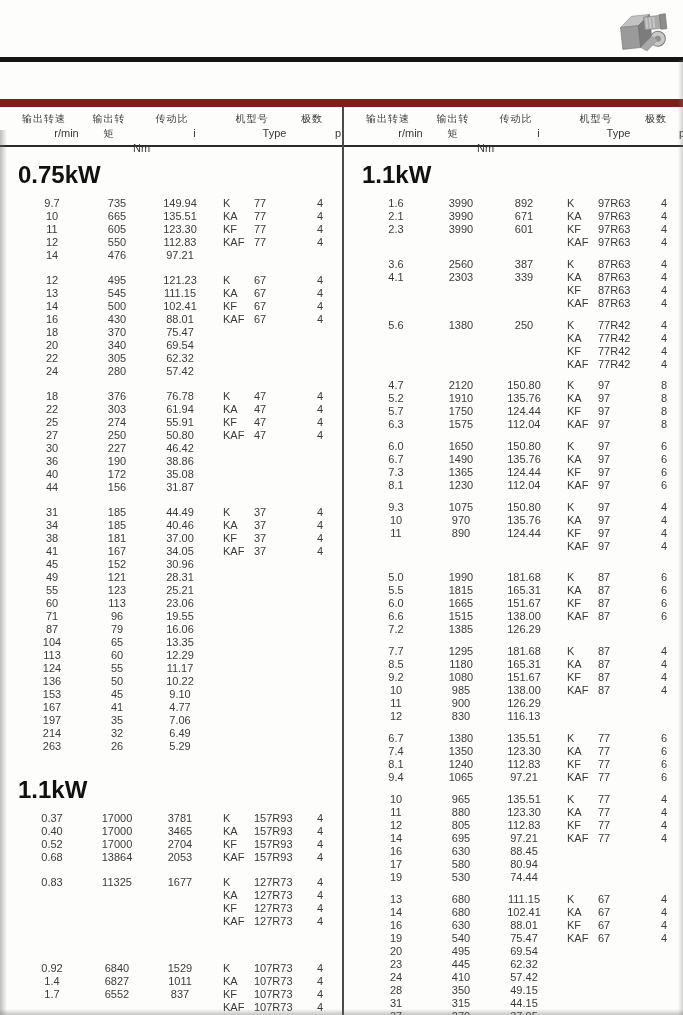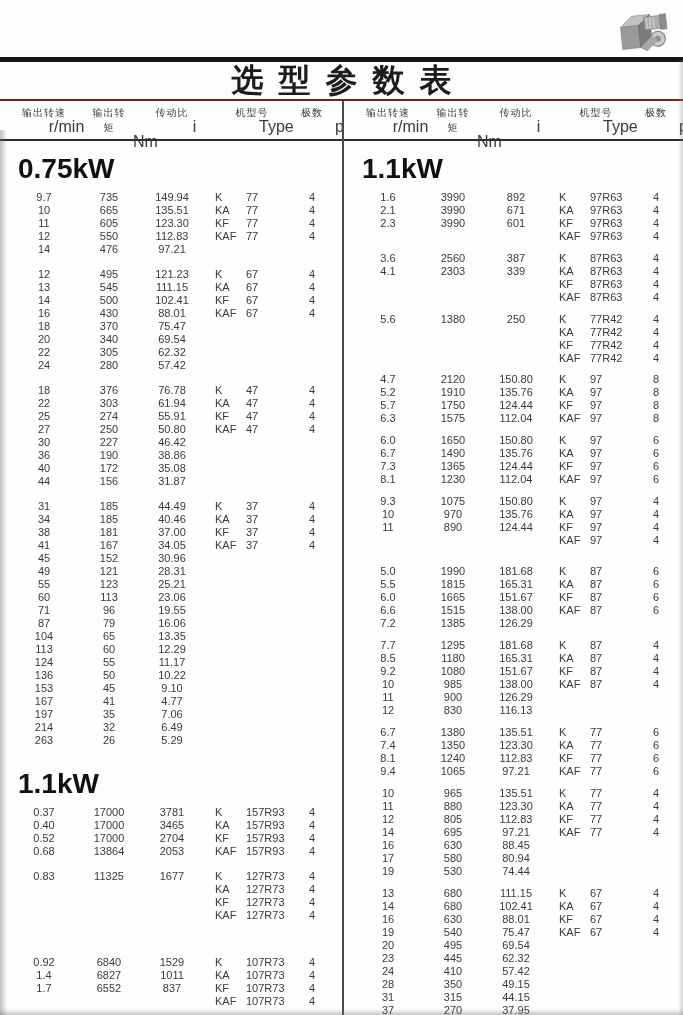--- a/index.html
+++ b/index.html
@@ -8,37 +8,37 @@
   .page{position:relative;width:683px;height:1015px;background:#fdfdfb;overflow:hidden;}
 
   
   .photo{position:absolute;right:8px;top:5px;width:60px;height:52px;}
   .rule-thick{position:absolute;top:57px;left:0;width:683px;height:5px;background:#151515;}
   .page-title{position:absolute;top:62px;left:0;width:683px;text-align:center;
       font-size:32px;font-weight:bold;color:#1c1c1c;letter-spacing:15px;text-indent:15px;
       line-height:36px;white-space:nowrap;}
 
   
-  .grid-area{position:absolute;top:99px;left:0;width:683px;bottom:0;border-top:2px solid #7f1d1d;}
+  .grid-area{position:absolute;top:99px;left:0;width:683px;bottom:0;border-top:8px solid #7f1d1d;}
   .vdivider{position:absolute;left:342px;top:0;bottom:0;width:2px;background:#4a4a4a;}
   .half{position:absolute;top:0;bottom:0;overflow:hidden;}
   .half.left{left:0;width:342px;}
   .half.right{left:344px;width:339px;}
 
   .thead{height:34px;padding-top:4px;border-bottom:2px solid #2a2a2a;
       display:grid;grid-template-columns:88px 42px 84px 76px 44px;}
   .th{text-align:center;}
   .th .zh{display:block;font-size:10px;line-height:15px;color:#3a3a3a;letter-spacing:1px;}
-  .th .en{display:block;font-size:16px;line-height:14px;color:#3a3a3a;margin-left:45px;}
+  .th .en{display:block;font-size:11px;line-height:14px;color:#3a3a3a;margin-left:45px;}
 
   
   .sections{position:relative;}
-  .power{font-size:28px;font-weight:bold;color:#111;margin:13px 0 7px 18px;line-height:30px;}
+  .power{font-size:24px;font-weight:bold;color:#111;margin:13px 0 7px 18px;line-height:30px;}
   .section.s1 .power{margin-top:22px;}
-  .block{margin-bottom:12px;}
+  .block{margin-bottom:12px;padding-left:8px;}
   .half.right .block{margin-bottom:9px;}
   .half.left .section.s1 .block.b1{margin-bottom:34px;}
   .half.right .block.b2{margin-bottom:8px;}
   .half.right .block.b5{margin-bottom:18px;}
 
   .row{display:grid;grid-template-columns:88px 42px 84px 32px 44px 44px;height:13px;}
   .c{font-size:11px;line-height:13px;color:#3a3a3a;white-space:pre;}
   .c0,.c1,.c2,.c5{text-align:center;}
   .c3{text-align:left;padding-left:1px;}
   .c4{text-align:left;}
@@ -68,21 +68,20 @@
         <rect x="38.5" y="13" width="2" height="11" fill="#c6c6c6"></rect>
         <rect x="46" y="11" width="6" height="15" fill="#8d8d8d" stroke="#6f6f6f" stroke-width="0.6"></rect>
         <circle cx="42" cy="35" r="7.5" fill="#c9c9c9" stroke="#7a7a7a" stroke-width="1"></circle>
         <circle cx="42" cy="35" r="3" fill="#8f8f8f"></circle>
         <polygon points="24,42 36,32 42,36 30,46" fill="#a8a8a8" stroke="#888" stroke-width="0.5"></polygon>
       </g>
     </svg>
   </div>
 
   <div class="rule-thick"></div>
-  <div class="page-title">选型参数表</div>
 
   <div class="grid-area">
 
     <div class="half left">
       <div class="thead">
         <div class="th">
           <span class="zh">输出转速</span>
           <span class="en">r/min</span>
         </div>
         <div class="th">

